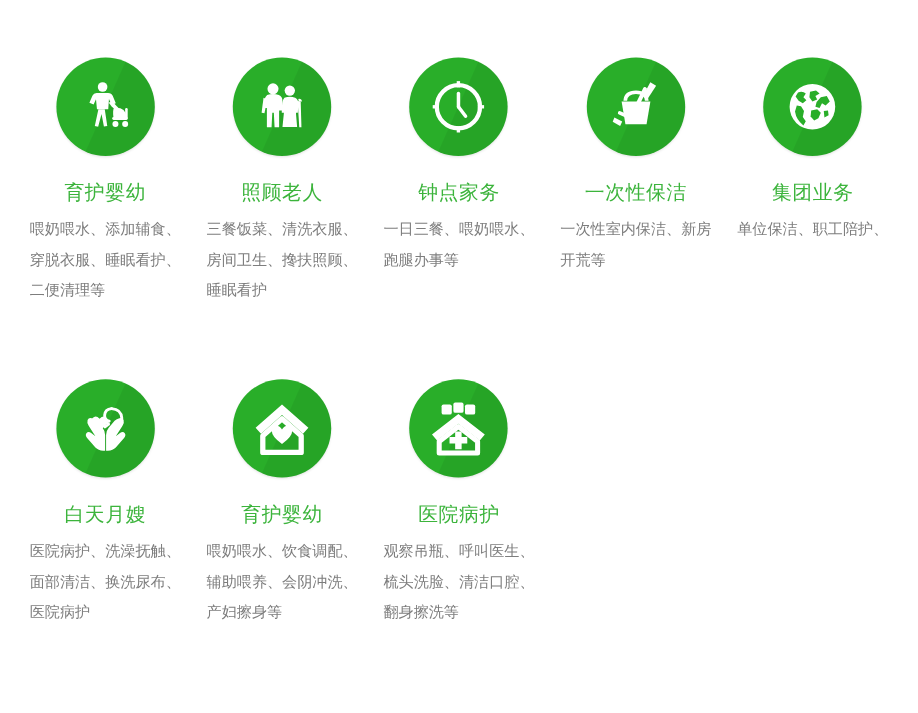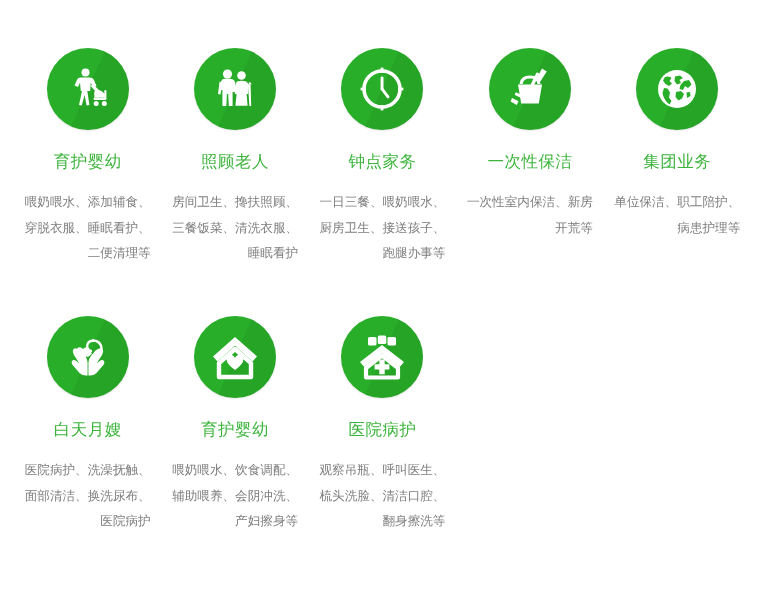--- a/index.html
+++ b/index.html
@@ -56,25 +56,25 @@
   .service-title {
     margin-top:22px;
     font-size:16.5px;
     color:#3CB43C;
     line-height:1.2;
     letter-spacing:0.5px;
     text-align:center;
     white-space:nowrap;
   }
   .service-desc {
-    margin-top:18px;
+    margin-top:7px;
     font-size:12.6px;
     color:#7d7d7d;
     line-height:2.05;
-    text-align:right;
+    text-align:left;
   }
   .service-desc .line { display:block; white-space:nowrap; }
 </style>
 </head>
 <body>
 
 <div class="services-grid">
 
   <div class="service-card">
     <div class="icon-circle">
@@ -109,22 +109,22 @@
           <path d="M9.6 17.5 L8 30 L10.4 30.4 L12.6 19 Z"></path>
           <circle cx="31.5" cy="11.5" r="4.3"></circle>
           <path d="M27 17.5 Q31.5 15.8 36 17.5 Q38.6 18.8 38.6 22.5 L38.2 30 L36.6 30 L37.6 41.8 L25.4 41.8 L26.6 30 L24.8 30 Q24.6 19.8 27 17.5 Z"></path>
           <path d="M38 20 L40.6 21 L41.2 42 L39.4 42 Z"></path>
           <path d="M38.6 18.4 Q41.4 18 41.6 20.6 L39 20.8 Z"></path>
         </svg>
       </span>
     </div>
     <div class="service-title">照顾老人</div>
     <div class="service-desc">
+      <span class="line">三餐饭菜、清洗衣服、</span>
       <span class="line">房间卫生、搀扶照顾、</span>
-      <span class="line">三餐饭菜、清洗衣服、</span>
       <span class="line">睡眠看护</span>
     </div>
   </div>
 
   <div class="service-card">
     <div class="icon-circle">
       <span>
         <svg width="50" height="50" viewBox="0 0 50 50">
           <circle cx="25" cy="25" r="18" fill="none" stroke="#ffffff" stroke-width="3.6"></circle>
           <rect x="23.6" y="3.6" width="2.8" height="5.2" fill="#ffffff"></rect>
@@ -132,21 +132,20 @@
           <rect x="3.6" y="23.6" width="5.2" height="2.8" fill="#ffffff"></rect>
           <rect x="41.2" y="23.6" width="5.2" height="2.8" fill="#ffffff"></rect>
           <rect x="23.6" y="12.5" width="2.9" height="14" rx="1.4" fill="#ffffff"></rect>
           <rect x="23.6" y="23.8" width="2.9" height="12.5" rx="1.4" fill="#ffffff" transform="rotate(-37 25 25)"></rect>
         </svg>
       </span>
     </div>
     <div class="service-title">钟点家务</div>
     <div class="service-desc">
       <span class="line">一日三餐、喂奶喂水、</span>
-      <span class="line">厨房卫生、接送孩子、</span>
       <span class="line">跑腿办事等</span>
     </div>
   </div>
 
   <div class="service-card">
     <div class="icon-circle">
       <span>
         <svg width="50" height="50" viewBox="0 0 50 50" fill="#ffffff">
           <path d="M13 20.5 L37 20.5 L33.8 39.5 L16.2 39.5 Z"></path>
           <path d="M14.5 20 Q15 11.5 25 11.5 Q35 11.5 35.5 20 L32.4 20 Q32 14.4 25 14.4 Q18 14.4 17.6 20 Z"></path>
@@ -176,21 +175,20 @@
             <path d="M32 17 L37 16 L39.5 20.5 L36 24 L33 22 L31 26 L27.5 25 L28.5 21 Z"></path>
             <path d="M24 28 L29 27 L32 30 L30 34.5 L26.5 36.5 L23.5 33 Z"></path>
             <path d="M34.5 28.5 L38 28 L38.5 32 L35 34 Z"></path>
           </g>
         </svg>
       </span>
     </div>
     <div class="service-title">集团业务</div>
     <div class="service-desc">
       <span class="line">单位保洁、职工陪护、</span>
-      <span class="line">病患护理等</span>
     </div>
   </div>
 
   <div class="service-card">
     <div class="icon-circle">
       <span>
         <svg width="50" height="50" viewBox="0 0 50 50">
           <g fill="none" stroke="#ffffff" stroke-width="2.4" stroke-linecap="round" stroke-linejoin="round">
             <path d="M30 8.5 Q38 9 38.5 16.5 Q38.8 21 34.5 23.5"></path>
             <path d="M30 8.5 Q24.5 9 24.2 14 Q24 18 28 19"></path>

